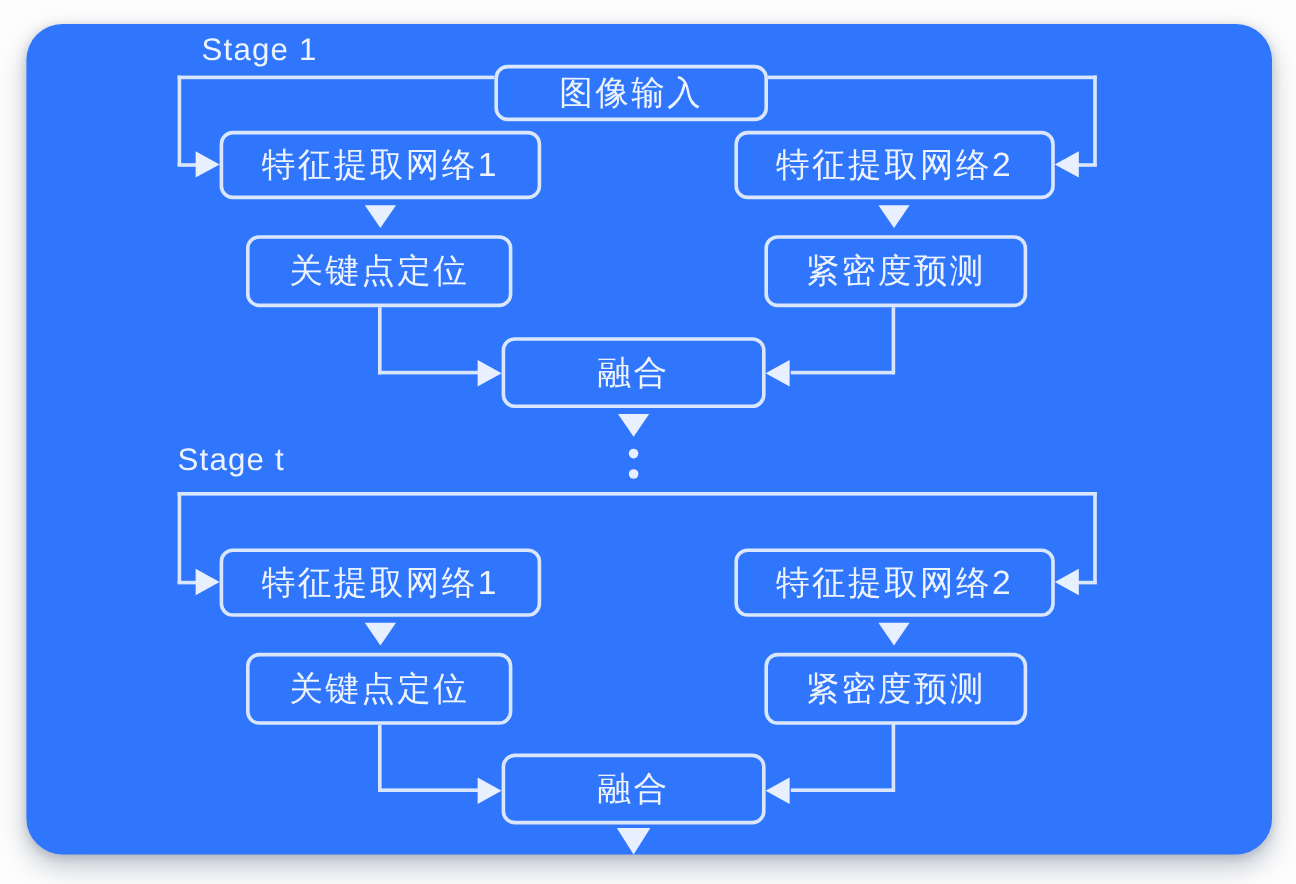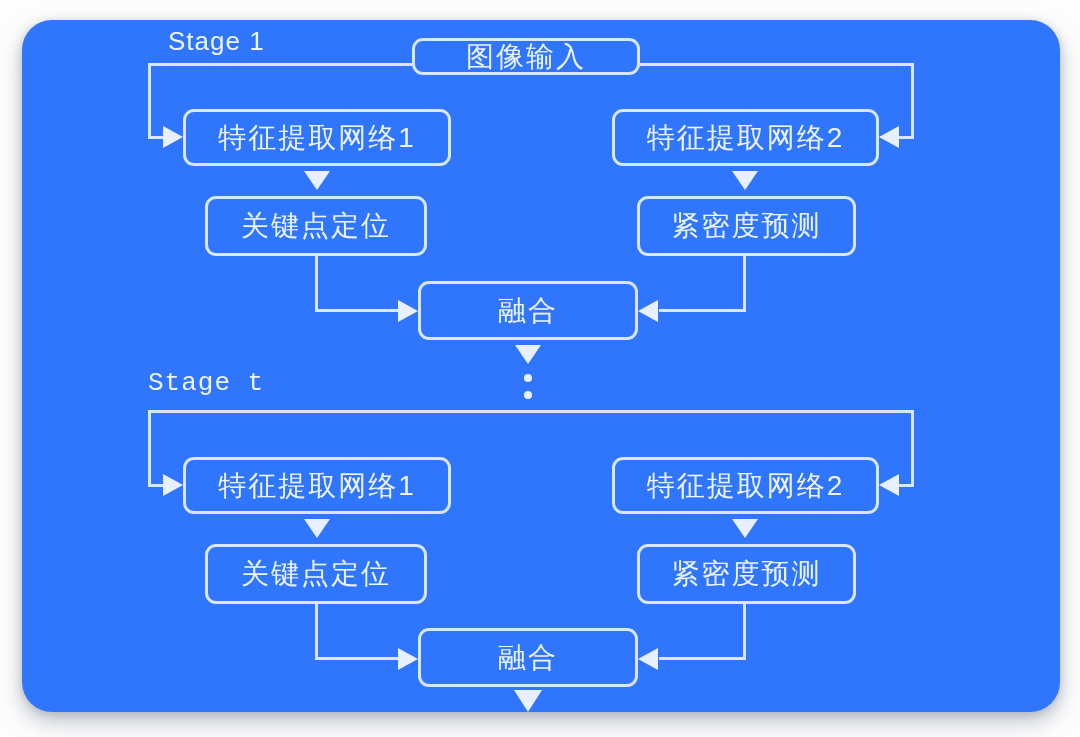--- a/index.html
+++ b/index.html
@@ -31,21 +31,21 @@
   .tri-down-big{border-left:14px solid transparent;border-right:14px solid transparent;border-top:22px solid #e8f0ff;}
   .dot{position:absolute;width:8px;height:8px;border-radius:50%;background:#e8f0ff;}
 </style>
 </head>
 <body>
 
 <div class="panel">
 
   <div class="stage-label" style="left:126px;top:6px;margin-left:20px;">Stage 1</div>
 
-  <div class="node" style="left:390px;top:18px;width:228px;height:37px;">图像输入</div>
+  <div class="node" style="left:390px;top:34px;width:228px;height:47px;">图像输入</div>
 
   <div class="hline" style="left:126px;top:43px;width:264px;"></div>
   <div class="vline" style="left:126px;top:43px;height:75px;"></div>
   <div class="hline" style="left:126px;top:116px;width:20px;"></div>
   <div class="tri tri-right" style="left:141px;top:106px;"></div>
 
   <div class="hline" style="left:618px;top:43px;width:274px;"></div>
   <div class="vline" style="left:889px;top:43px;height:75px;"></div>
   <div class="hline" style="left:872px;top:116px;width:20px;"></div>
   <div class="tri tri-left" style="left:857px;top:106px;"></div>
@@ -66,21 +66,21 @@
   <div class="vline" style="left:721px;top:236px;height:56px;"></div>
   <div class="hline" style="left:637px;top:289px;width:86px;"></div>
   <div class="tri tri-left" style="left:616px;top:280px;"></div>
 
   <div class="node" style="left:396px;top:261px;width:220px;height:59px;">融合</div>
 
   <div class="tri tri-down" style="left:493px;top:325px;"></div>
   <div class="dot" style="left:502px;top:354px;"></div>
   <div class="dot" style="left:502px;top:371px;"></div>
 
-  <div class="stage-label" style="left:126px;top:348px;font-family:Liberation Mono, monospace;">Stage t</div>
+  <div class="stage-label" style="left:126px;top:348px;">Stage t</div>
 
   <div class="hline" style="left:126px;top:390px;width:766px;"></div>
 
   <div class="vline" style="left:126px;top:390px;height:76px;"></div>
   <div class="hline" style="left:126px;top:464px;width:20px;"></div>
   <div class="tri tri-right" style="left:141px;top:454px;"></div>
 
   <div class="vline" style="left:889px;top:390px;height:76px;"></div>
   <div class="hline" style="left:872px;top:464px;width:20px;"></div>
   <div class="tri tri-left" style="left:857px;top:454px;"></div>

